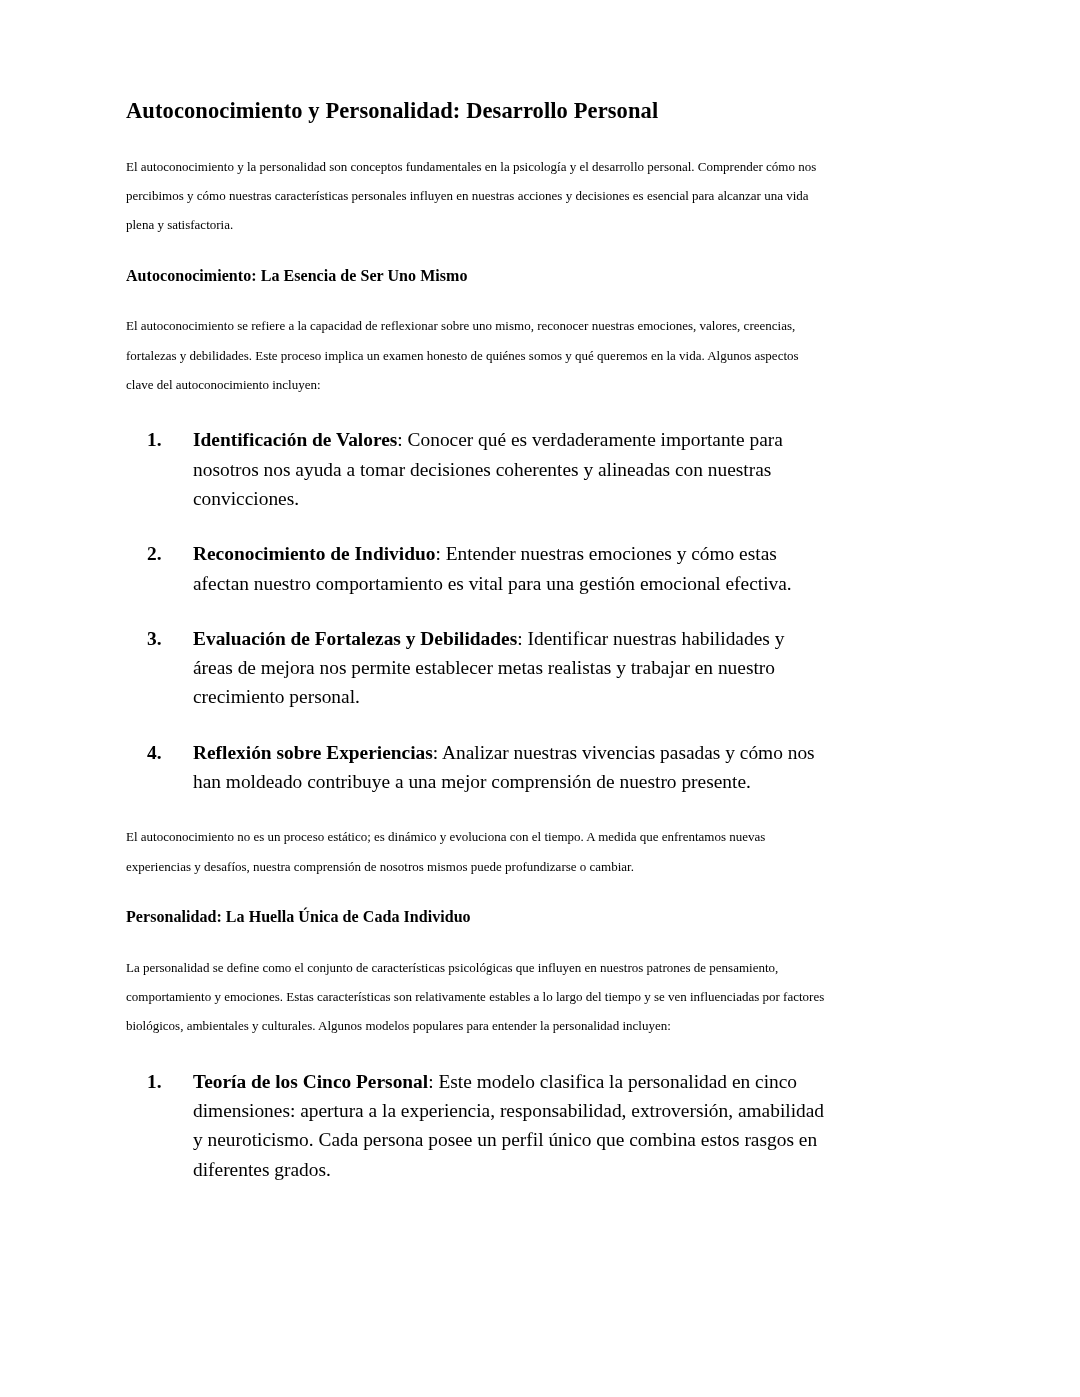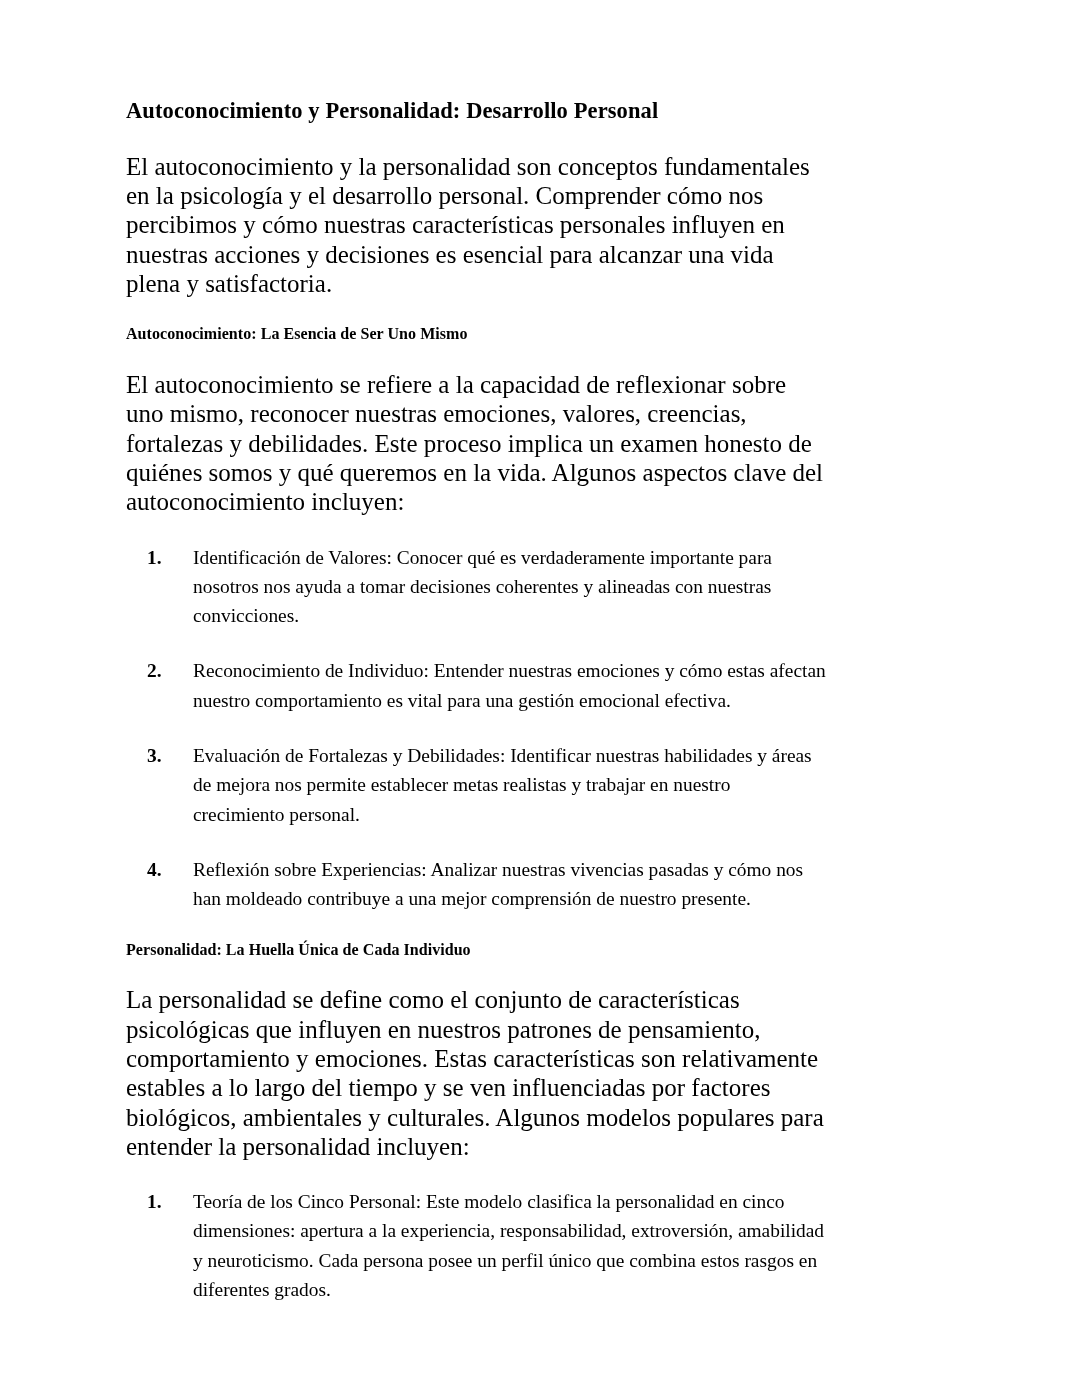--- a/index.html
+++ b/index.html
@@ -35,21 +35,21 @@
 
   .section-heading {
     font-size: 16px;
     font-weight: bold;
     line-height: 1.3;
     margin: 0 0 25px 0;
     letter-spacing: 0.05px;
   }
 
   p.body-text {
-    font-size: 25px;
+    font-size: 13px;
     line-height: 29.3px;
     margin: 0 0 26px 0;
     text-align: left;
     max-width: 818px;
   }
 
   ol.numbered-list {
     list-style: none;
     margin: 0 0 26px 0;
     padding: 0;
@@ -71,21 +71,21 @@
   .list-marker {
     position: absolute;
     left: 21px;
     top: 0;
     font-weight: bold;
     font-size: 19.4px;
     line-height: 29.3px;
   }
 
   .item-label {
-    font-weight: normal;
+    font-weight: bold;
   }
 
   .item-body {
     font-weight: normal;
   }
 </style>
 </head>
 <body>
 
 <div class="page">
@@ -106,20 +106,21 @@
       <span class="list-marker">2.</span><span class="item-label">Reconocimiento de Individuo</span><span class="item-body">: Entender nuestras emociones y cómo estas afectan nuestro comportamiento es vital para una gestión emocional efectiva.</span>
     </li>
     <li>
       <span class="list-marker">3.</span><span class="item-label">Evaluación de Fortalezas y Debilidades</span><span class="item-body">: Identificar nuestras habilidades y áreas de mejora nos permite establecer metas realistas y trabajar en nuestro crecimiento personal.</span>
     </li>
     <li>
       <span class="list-marker">4.</span><span class="item-label">Reflexión sobre Experiencias</span><span class="item-body">: Analizar nuestras vivencias pasadas y cómo nos han moldeado contribuye a una mejor comprensión de nuestro presente.</span>
     </li>
   </ol>
 
+  <p class="body-text">El autoconocimiento no es un proceso estático; es dinámico y evoluciona con el tiempo. A medida que enfrentamos nuevas experiencias y desafíos, nuestra comprensión de nosotros mismos puede profundizarse o cambiar.</p>
 
   <h2 class="section-heading">Personalidad: La Huella Única de Cada Individuo</h2>
 
   <p class="body-text">La personalidad se define como el conjunto de características psicológicas que influyen en nuestros patrones de pensamiento, comportamiento y emociones. Estas características son relativamente estables a lo largo del tiempo y se ven influenciadas por factores biológicos, ambientales y culturales. Algunos modelos populares para entender la personalidad incluyen:</p>
 
   <ol class="numbered-list">
     <li>
       <span class="list-marker">1.</span><span class="item-label">Teoría de los Cinco Personal</span><span class="item-body">: Este modelo clasifica la personalidad en cinco dimensiones: apertura a la experiencia, responsabilidad, extroversión, amabilidad y neuroticismo. Cada persona posee un perfil único que combina estos rasgos en diferentes grados.</span>
     </li>
   </ol>

